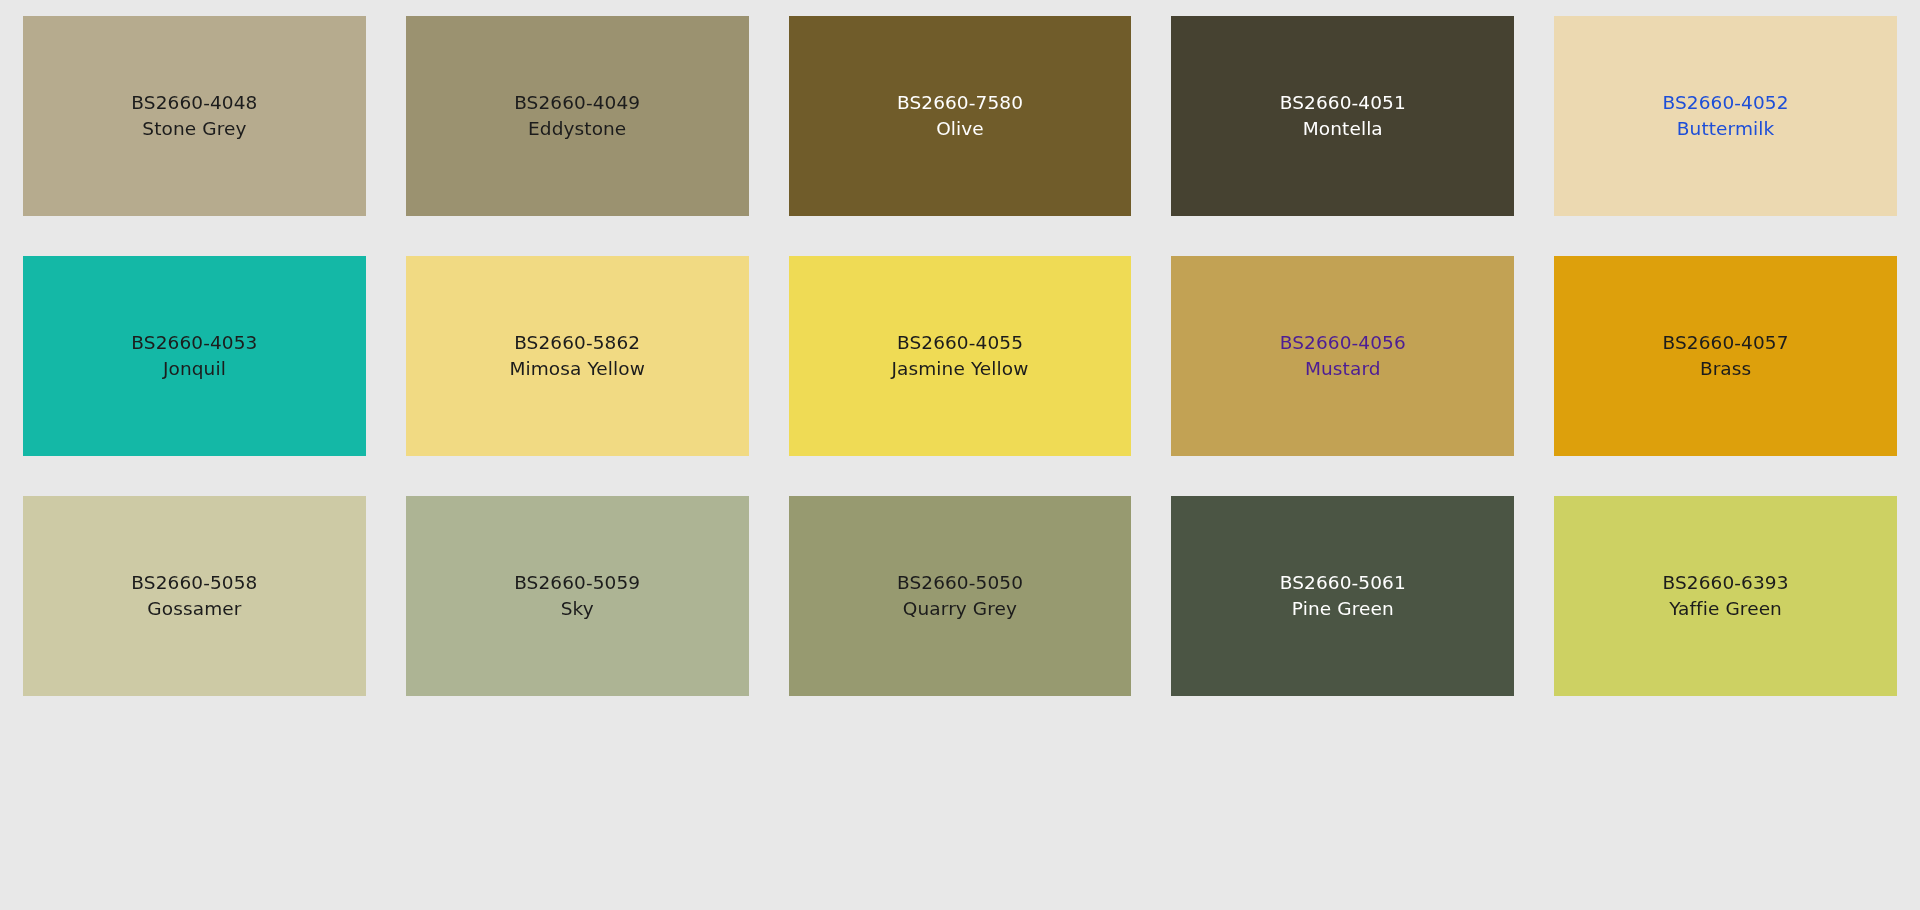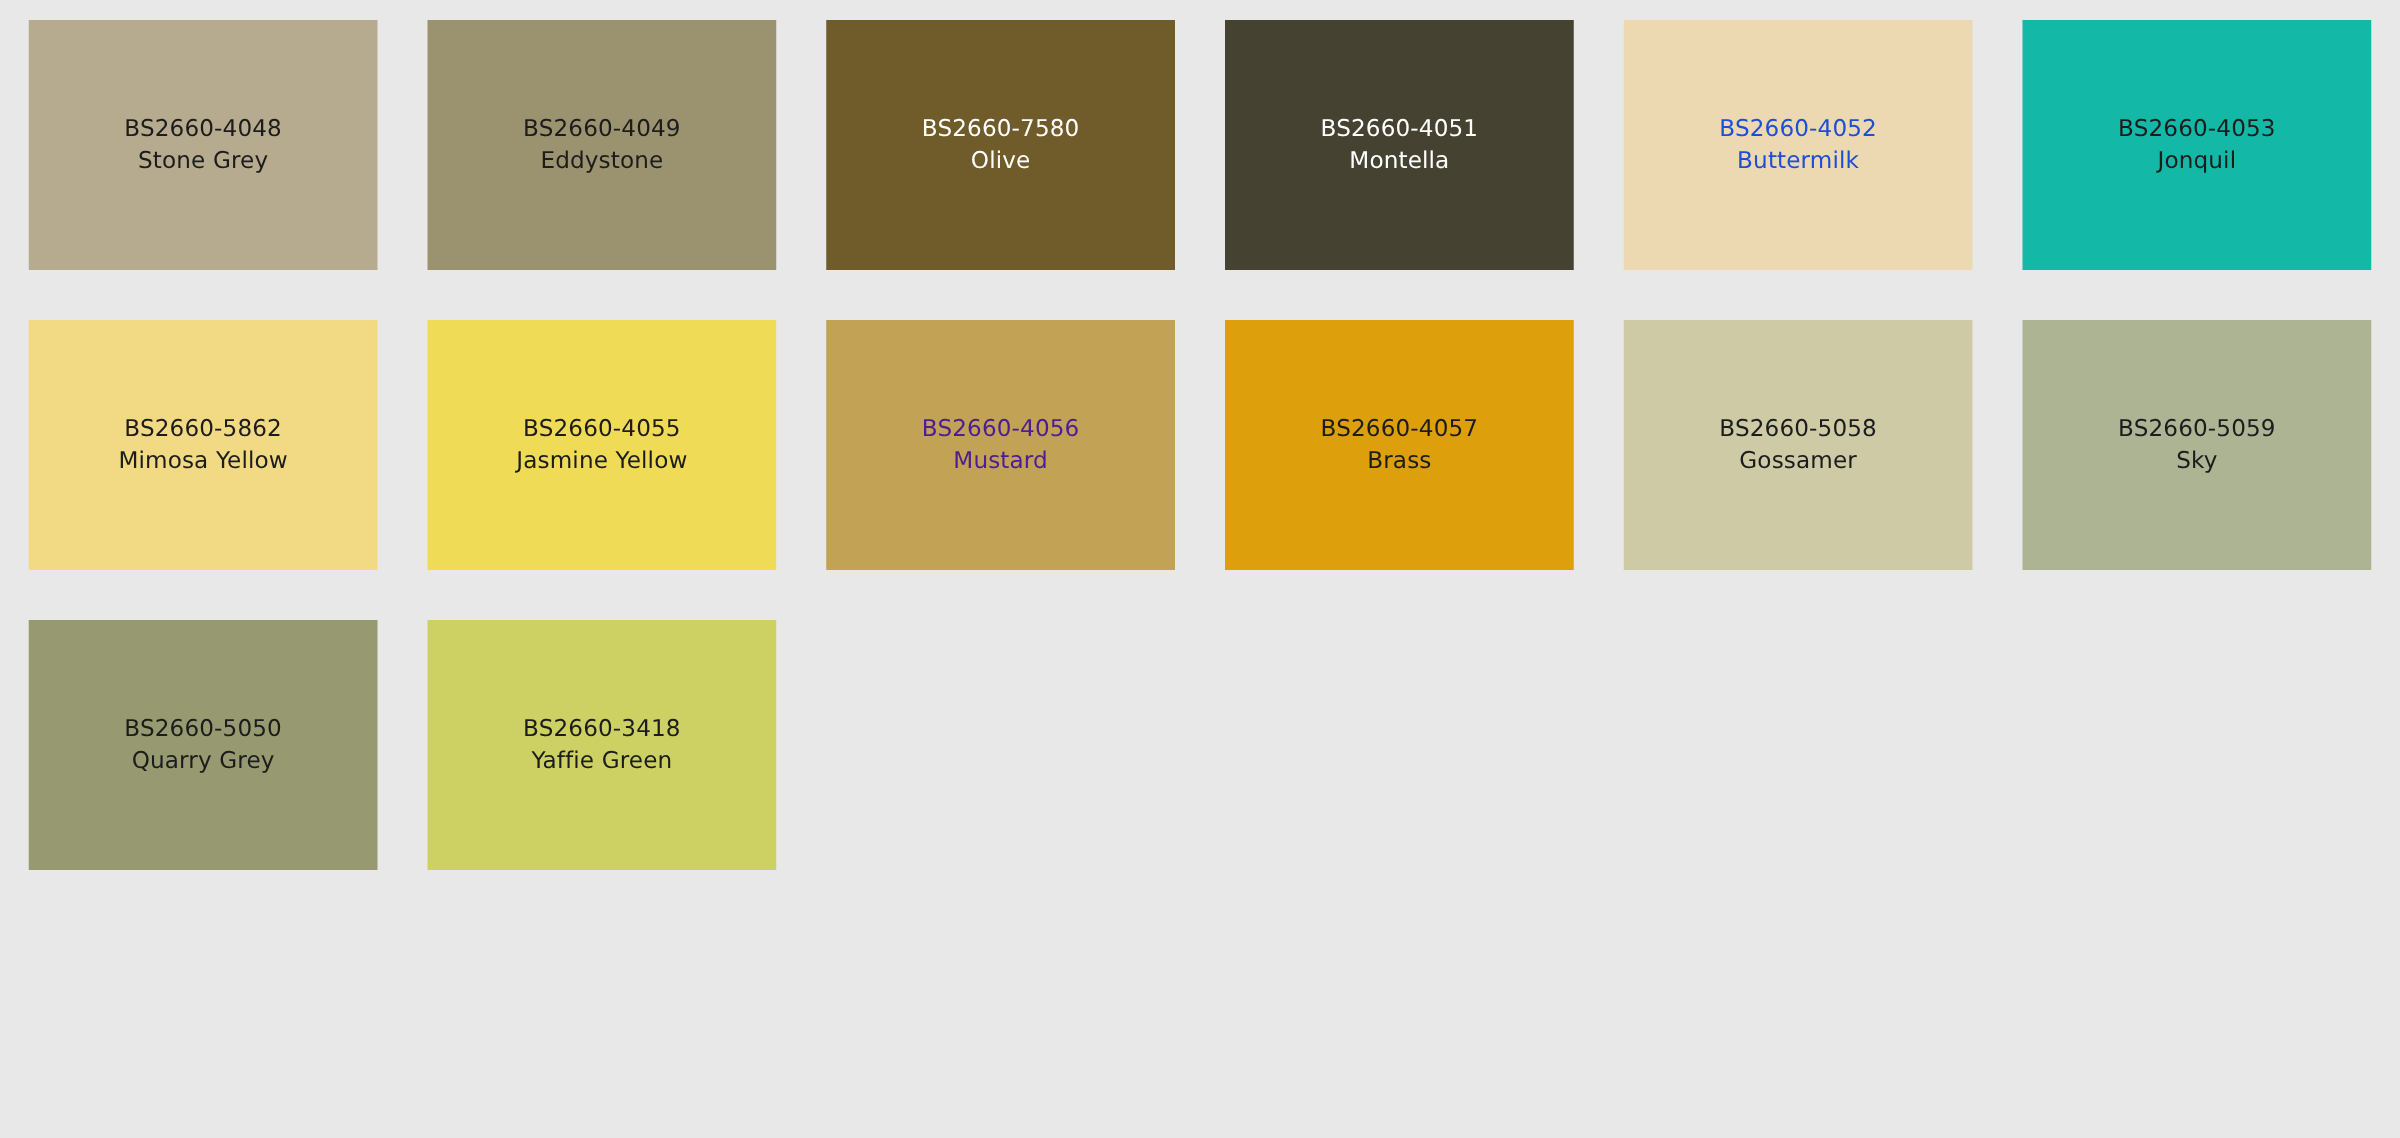--- a/index.html
+++ b/index.html
@@ -12,21 +12,21 @@
     background: #e8e8e8;
     font-family: "DejaVu Sans", sans-serif;
     overflow: hidden;
   }
   #palette-grid {
     box-sizing: border-box;
     width: 1920px;
     height: 718px;
     padding: 16px 23px 22px 23px;
     display: grid;
-    grid-template-columns: repeat(6, 1fr);
+    grid-template-columns: repeat(5, 1fr);
     grid-template-rows: repeat(3, 1fr);
     column-gap: 40px;
     row-gap: 40px;
   }
   .swatch {
     position: relative;
     display: flex;
     flex-direction: column;
     align-items: center;
     justify-content: center;
@@ -132,19 +132,25 @@
         <span class="swatch-code">BS2660-5059</span>
         <span class="swatch-name">Sky</span>
       </div>
     </div>
     <div class="swatch" style="background: rgb(151, 154, 112); padding-left: 42px;">
       <div class="swatch-label dark-text" style="color: rgb(28, 28, 28);">
         <span class="swatch-code">BS2660-5050</span>
         <span class="swatch-name">Quarry Grey</span>
       </div>
     </div>
+    <div class="swatch" style="background: rgb(75, 85, 68);">
+      <div class="swatch-label light-text" style="color: rgb(255, 255, 255);">
+        <span class="swatch-code">BS2660-5061</span>
+        <span class="swatch-name">Pine Green</span>
+      </div>
+    </div>
     <div class="swatch" style="background: rgb(205, 209, 99);">
       <div class="swatch-label dark-text" style="color: rgb(28, 28, 28);">
-        <span class="swatch-code">BS2660-3418</span>
+        <span class="swatch-code">BS2660-6393</span>
         <span class="swatch-name">Yaffie Green</span>
       </div>
     </div>
   </div>
 
 </body></html>

